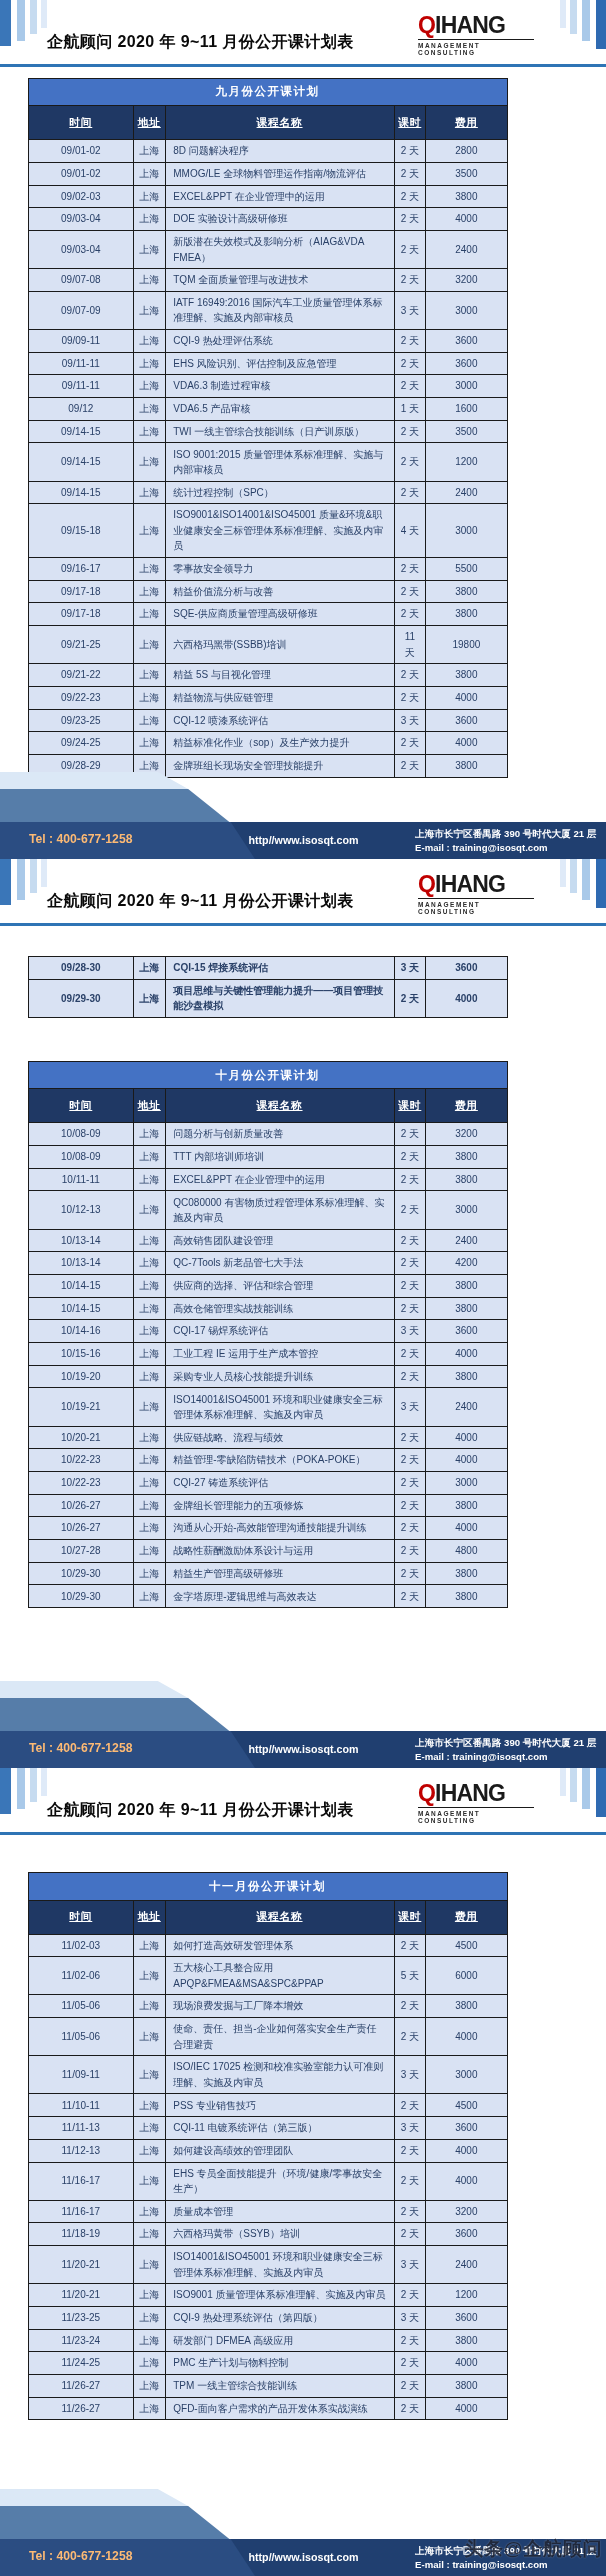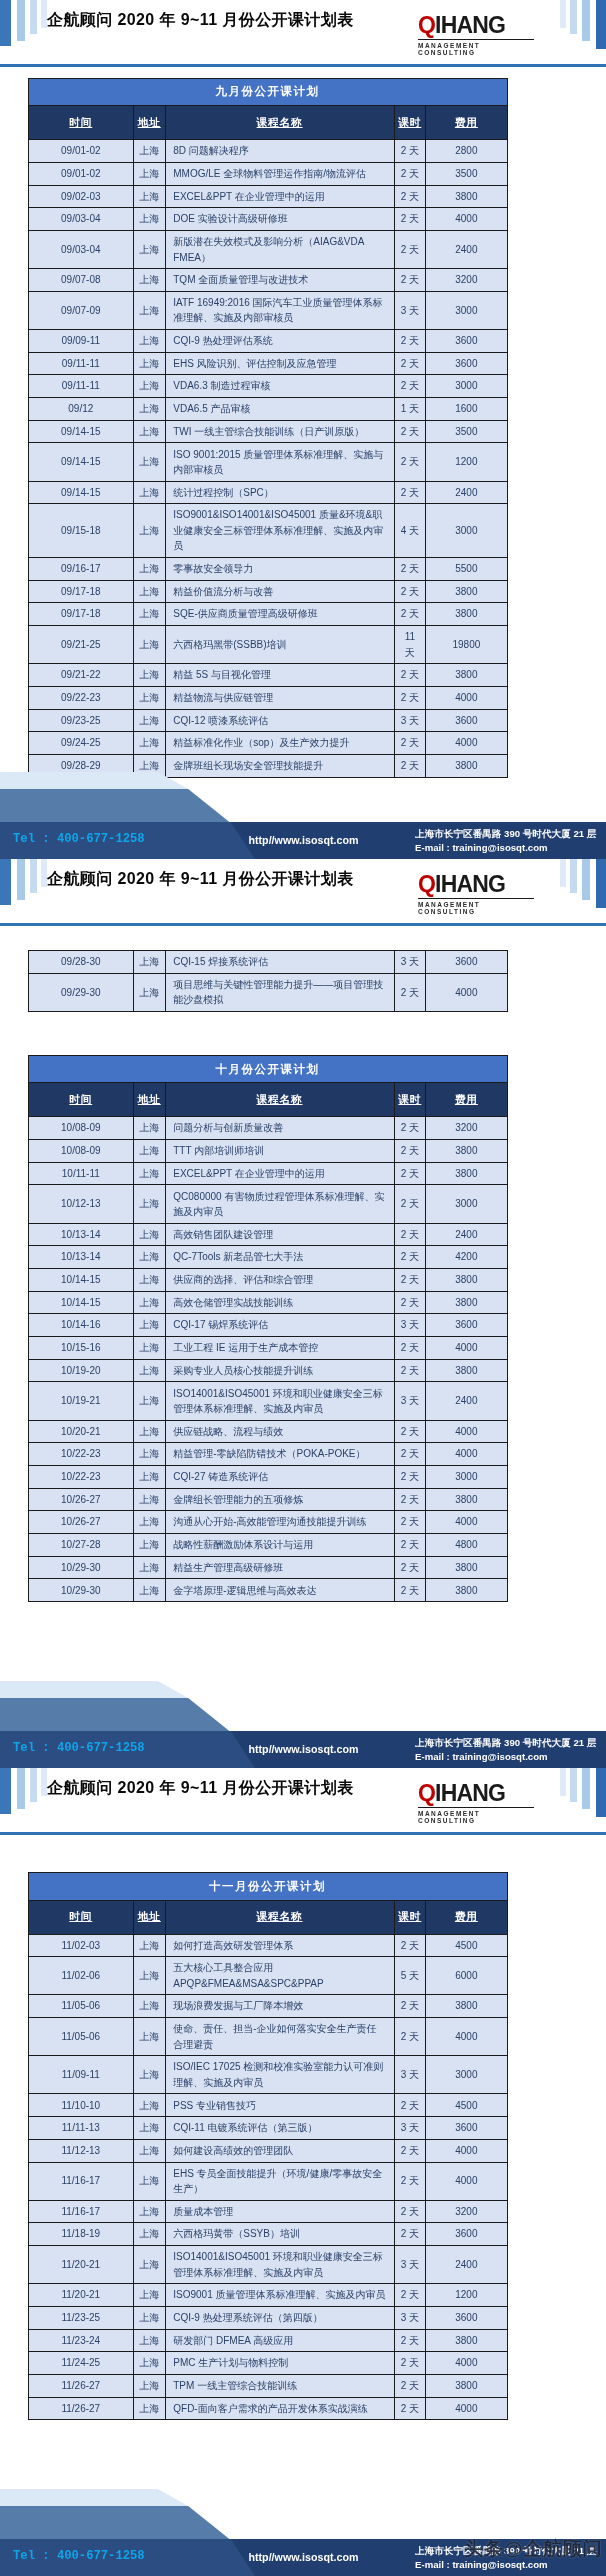--- a/index.html
+++ b/index.html
@@ -13,49 +13,49 @@
   .page-header{position:relative;height:67px;}
   .deco{position:absolute;}
   .dl1{left:0;top:8;width:10.7px;height:46px;background:#3a76b8;}
   .dl2{left:17px;top:13;width:8.4px;height:41px;background:#a9c9e9;}
   .dl3{left:30px;top:9;width:6.9px;height:34px;background:#c6dbf0;}
   .dl4{left:41px;top:21;width:6.1px;height:27.6px;background:#dfeaf8;}
   .dr4{right:41px;top:21;width:6.1px;height:27.6px;background:#dfeaf8;}
   .dr3{right:30px;top:9;width:6.9px;height:34px;background:#c6dbf0;}
   .dr2{right:17px;top:13;width:8.4px;height:41px;background:#a9c9e9;}
   .dr1{right:0;top:6;width:10.7px;height:49px;background:#2f6ab1;}
-  .title{position:absolute;left:47px;top:10px;margin:0;font-size:16px;font-weight:bold;color:#0a0a0a;letter-spacing:0.4px;}
+  .title{position:absolute;left:47px;top:32px;margin:0;font-size:16px;font-weight:bold;color:#0a0a0a;letter-spacing:0.4px;}
   .logo{position:absolute;right:73px;top:13.8px;width:116px;}
   .logo-word{font-size:23px;font-weight:800;line-height:1;color:#1a1a1a;letter-spacing:-0.8px;}
   .logo-word .q{color:#c00000;}
   .logo-sub{margin-top:2.3px;border-top:1.5px solid #1a1a1a;padding-top:2.3px;font-size:6.5px;font-weight:700;letter-spacing:1.5px;color:#2b2b2b;}
   .rule{position:absolute;left:0;right:0;bottom:0;height:3.1px;background:#2e74b5;}
 
   
   .course-table{width:480px;margin:10.7px 27.6px 0 27.6px;border-collapse:collapse;border:1.5px solid #1a1a1a;table-layout:fixed;}
   .course-table th,.course-table td{border:0.8px solid #1a1a1a;}
   .band{height:24.5px;background:#4472c4;color:#fff;font-size:11.5px;font-weight:700;letter-spacing:1.5px;text-align:center;}
   .head-row th{height:31px;background:#1f3864;color:#fff;font-size:10.7px;font-weight:700;text-align:center;letter-spacing:0.8px;text-decoration:underline;}
   .course-table td{background:#d9e2f3;color:#2a4168;font-size:10px;line-height:1.55;padding:3.1px 4.6px;}
   td.c-time,td.c-city,td.c-days,td.c-fee{text-align:center;}
   td.c-course{text-align:left;padding-left:7.7px;padding-right:6.1px;}
-  .cont-table{margin-top:24px;}
+  .cont-table{margin-top:30px;font-weight:bold;}
   .oct-table{margin-top:43px;}
   .nov-table{margin-top:37px;}
 
   
   .page-footer{position:absolute;left:0;right:0;bottom:0;height:87px;}
   .f-light{position:absolute;top:0;left:0;width:100%;height:17px;background:#dbe8f6;
            clip-path:polygon(0 0,26% 0,31% 100%,0 100%);}
   .f-mid{position:absolute;top:17px;left:0;width:100%;height:34px;background:#567da9;
          clip-path:polygon(0 0,31% 0,38% 100%,0 100%);}
   .f-bar{position:absolute;bottom:0;left:0;width:100%;height:37px;background:#203f70;}
   .f-accent{position:absolute;inset:0;background:#2b4d82;
             clip-path:polygon(0 0,38% 0,42% 100%,0 100%);}
-  .f-tel{position:absolute;left:13px;top:10px;color:#0ea5e9;font-size:12.2px;font-weight:700;font-family:Liberation Mono, monospace;}
+  .f-tel{position:absolute;left:29px;top:10px;color:#fdba74;font-size:12.2px;font-weight:700;}
   .f-url{position:absolute;left:0;right:0;top:12.2px;text-align:center;color:#fff;font-size:10.7px;font-weight:700;}
   .f-right{position:absolute;right:10.7px;top:4.6px;color:#fff;font-size:9.6px;font-weight:700;line-height:1.45;text-align:left;}
   .watermark{position:absolute;right:4.6px;top:-3.1px;font-size:19px;font-weight:800;color:rgba(23,30,48,.88);
              letter-spacing:0.8px;text-shadow:0 0 1.5px rgba(255,255,255,.35);z-index:5;}
 </style>
 </head>
 <body>
 
 <div class="page page1">
   <header class="page-header">
@@ -573,21 +573,21 @@
           <td class="c-fee">4000</td>
         </tr>
         <tr>
           <td class="c-time">11/09-11</td>
           <td class="c-city">上海</td>
           <td class="c-course">ISO/IEC 17025 检测和校准实验室能力认可准则理解、实施及内审员</td>
           <td class="c-days">3 天</td>
           <td class="c-fee">3000</td>
         </tr>
         <tr>
-          <td class="c-time">11/10-10</td>
+          <td class="c-time">11/10-11</td>
           <td class="c-city">上海</td>
           <td class="c-course">PSS 专业销售技巧</td>
           <td class="c-days">2 天</td>
           <td class="c-fee">4500</td>
         </tr>
         <tr>
           <td class="c-time">11/11-13</td>
           <td class="c-city">上海</td>
           <td class="c-course">CQI-11 电镀系统评估（第三版）</td>
           <td class="c-days">3 天</td>

